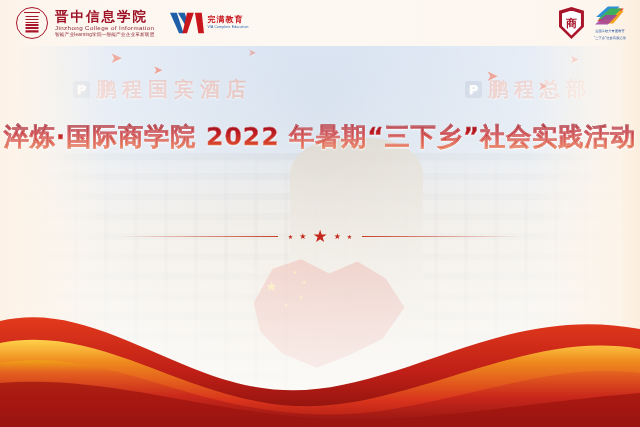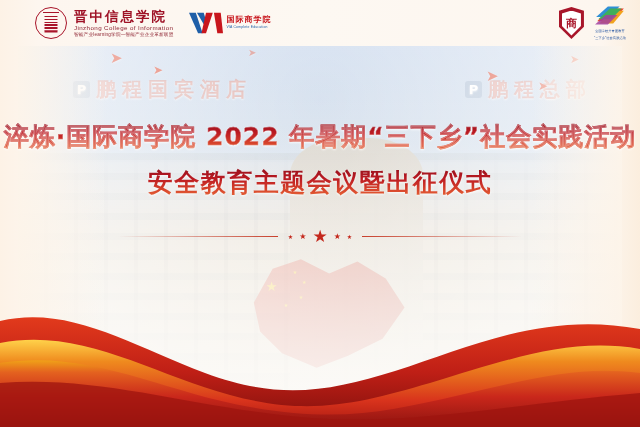--- a/index.html
+++ b/index.html
@@ -120,21 +120,21 @@
   
   .ribbon{
     position:absolute;left:0;right:0;bottom:0;height:140px;z-index:4;
     pointer-events:none;
   }
   .ribbon svg{display:block;width:100%;height:100%;}
 
   
   .header{
     position:absolute;left:0;right:0;top:0;height:46px;z-index:6;
-    display:flex;align-items:center;margin-left:19px;
+    display:flex;align-items:center;
   }
   .logo-left{display:flex;align-items:center;margin-left:16px;gap:7px;}
   .crest{
     width:30px;height:30px;border-radius:50%;
     border:1.6px solid #a8152a;
     position:relative;flex:none;
     background:#fdf6ef;
   }
   .crest:before{
     content:"";position:absolute;left:50%;top:52%;transform:translate(-50%,-50%);
@@ -309,21 +309,21 @@
     </div>
 
     <div class="logo-via">
       <svg class="via-mark" viewBox="0 0 60 40">
         <polygon points="0,2 12,2 24,38 16,38" fill="#1f5fa8"></polygon>
         <polygon points="14,2 26,2 32,22 26,22" fill="#1f5fa8"></polygon>
         <polygon points="30,2 42,2 30,38 22,38" fill="#c8161d"></polygon>
         <polygon points="44,2 56,2 60,38 50,38" fill="#c8161d"></polygon>
       </svg>
       <div class="via-text">
-        <div class="via-cn">国际商学院</div>
+        <div class="via-cn">完满教育</div>
         <div class="via-en">VIA Complete Education</div>
       </div>
     </div>
 
     <div class="logo-right">
       <div class="shield">
         <div class="inner">
           <span class="glyph">商</span>
         </div>
       </div>
@@ -336,21 +336,20 @@
           <path d="M2,36 L22,18 L44,18 L26,36 Z" fill="#a23fa0" opacity=".85"></path>
         </svg>
         <div class="ribbon-cap">全国学校共青团教育</div>
         <div class="ribbon-cap">"三下乡"社会实践活动</div>
       </div>
     </div>
   </div>
 
   <div class="titles">
     <div class="title-main">淬炼·国际商学院 2022 年暑期“三下乡”社会实践活动</div>
-    <div class="title-sub">安全教育主题会议暨出征仪式</div>
   </div>
 
   <div class="divider">
     <div class="line"></div>
     <div class="stars">
       <span class="st s-xs">★</span>
       <span class="st s-sm">★</span>
       <span class="st s-lg">★</span>
       <span class="st s-sm">★</span>
       <span class="st s-xs">★</span>

